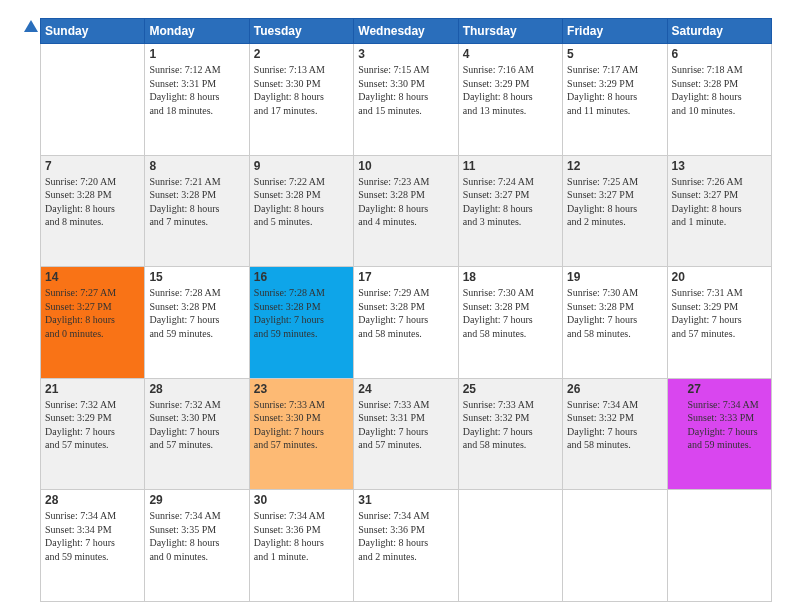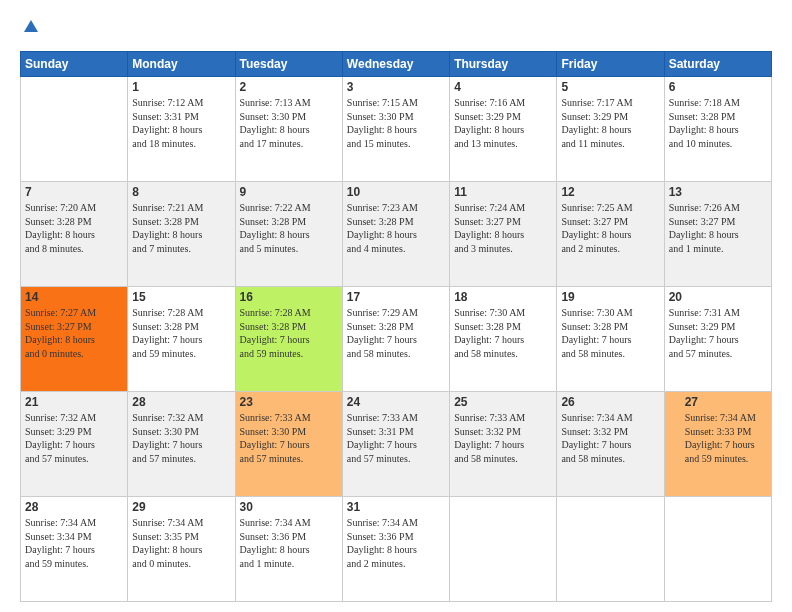--- a/index.html
+++ b/index.html
@@ -8,21 +8,21 @@
       background: #fff;
       width: 792px;
       height: 612px;
       overflow: hidden;
     }
     .page {
       width: 792px;
       height: 612px;
       padding: 18px 20px 10px 20px;
       display: flex;
-      flex-direction: column;
+      flex-direction: row;
     }
     .header {
       display: flex;
       justify-content: space-between;
       align-items: flex-start;
       margin-bottom: 10px;
     }
     .logo {
       display: flex;
       flex-direction: column;
@@ -200,21 +200,21 @@
         </tr>
         <tr>
           <td style="background: #f97316;">
             <span class="day-number">14</span>
             <div class="day-info">Sunrise: 7:27 AM<br>Sunset: 3:27 PM<br>Daylight: 8 hours<br>and 0 minutes.</div>
           </td>
           <td style="background: rgb(255, 255, 255); margin-left: 6px;">
             <span class="day-number">15</span>
             <div class="day-info">Sunrise: 7:28 AM<br>Sunset: 3:28 PM<br>Daylight: 7 hours<br>and 59 minutes.</div>
           </td>
-          <td style="background: #bef264;">
+          <td style="background: #0ea5e9;">
             <span class="day-number">16</span>
             <div class="day-info">Sunrise: 7:28 AM<br>Sunset: 3:28 PM<br>Daylight: 7 hours<br>and 59 minutes.</div>
           </td>
           <td style="background: rgb(255, 255, 255);">
             <span class="day-number">17</span>
             <div class="day-info">Sunrise: 7:29 AM<br>Sunset: 3:28 PM<br>Daylight: 7 hours<br>and 58 minutes.</div>
           </td>
           <td style="background: rgb(255, 255, 255);">
             <span class="day-number">18</span>
             <div class="day-info">Sunrise: 7:30 AM<br>Sunset: 3:28 PM<br>Daylight: 7 hours<br>and 58 minutes.</div>
@@ -246,21 +246,21 @@
             <div class="day-info">Sunrise: 7:33 AM<br>Sunset: 3:31 PM<br>Daylight: 7 hours<br>and 57 minutes.</div>
           </td>
           <td style="background: rgb(240, 240, 240);">
             <span class="day-number">25</span>
             <div class="day-info">Sunrise: 7:33 AM<br>Sunset: 3:32 PM<br>Daylight: 7 hours<br>and 58 minutes.</div>
           </td>
           <td style="background: rgb(240, 240, 240);">
             <span class="day-number">26</span>
             <div class="day-info">Sunrise: 7:34 AM<br>Sunset: 3:32 PM<br>Daylight: 7 hours<br>and 58 minutes.</div>
           </td>
-          <td style="background: #fdba74; padding-left: 20px;">
+          <td style="background: #d946ef; padding-left: 20px;">
             <span class="day-number">27</span>
             <div class="day-info">Sunrise: 7:34 AM<br>Sunset: 3:33 PM<br>Daylight: 7 hours<br>and 59 minutes.</div>
           </td>
         </tr>
         <tr>
           <td style="background: rgb(255, 255, 255);">
             <span class="day-number">28</span>
             <div class="day-info">Sunrise: 7:34 AM<br>Sunset: 3:34 PM<br>Daylight: 7 hours<br>and 59 minutes.</div>
           </td>
           <td style="background: rgb(255, 255, 255);">

